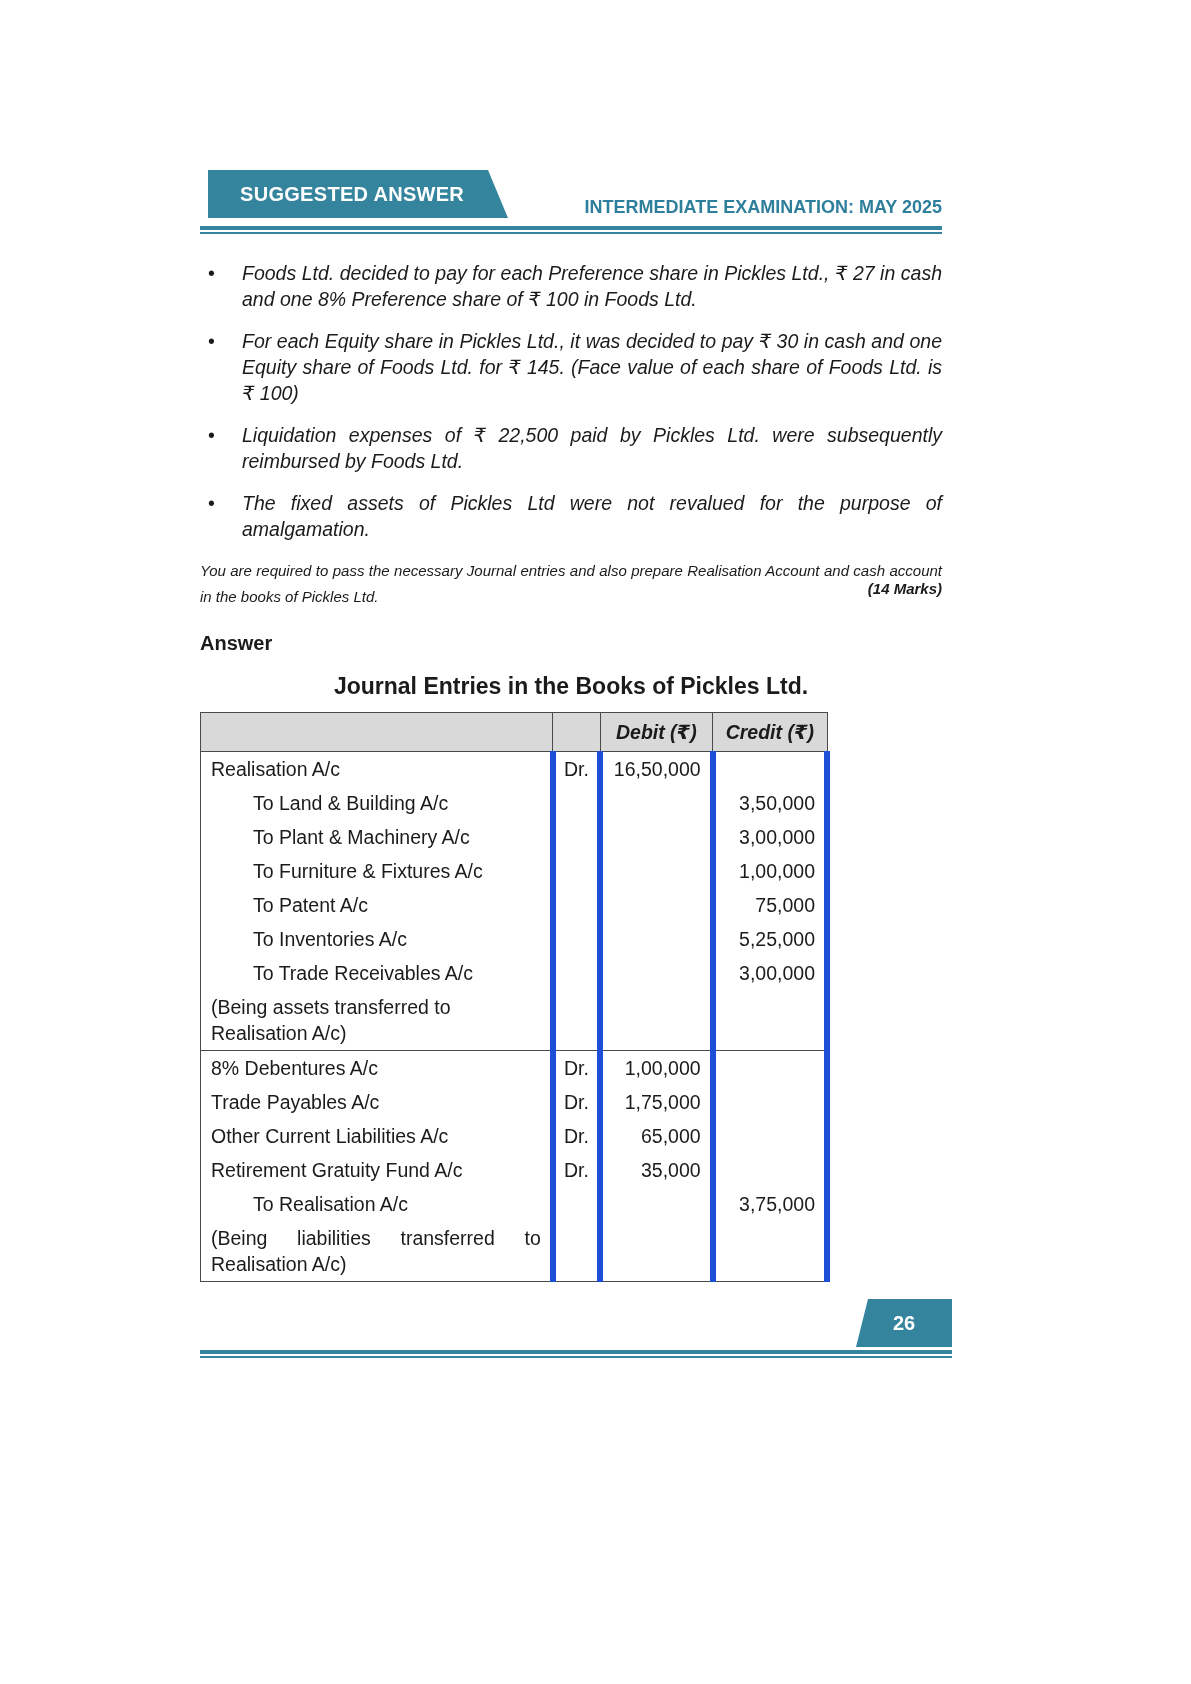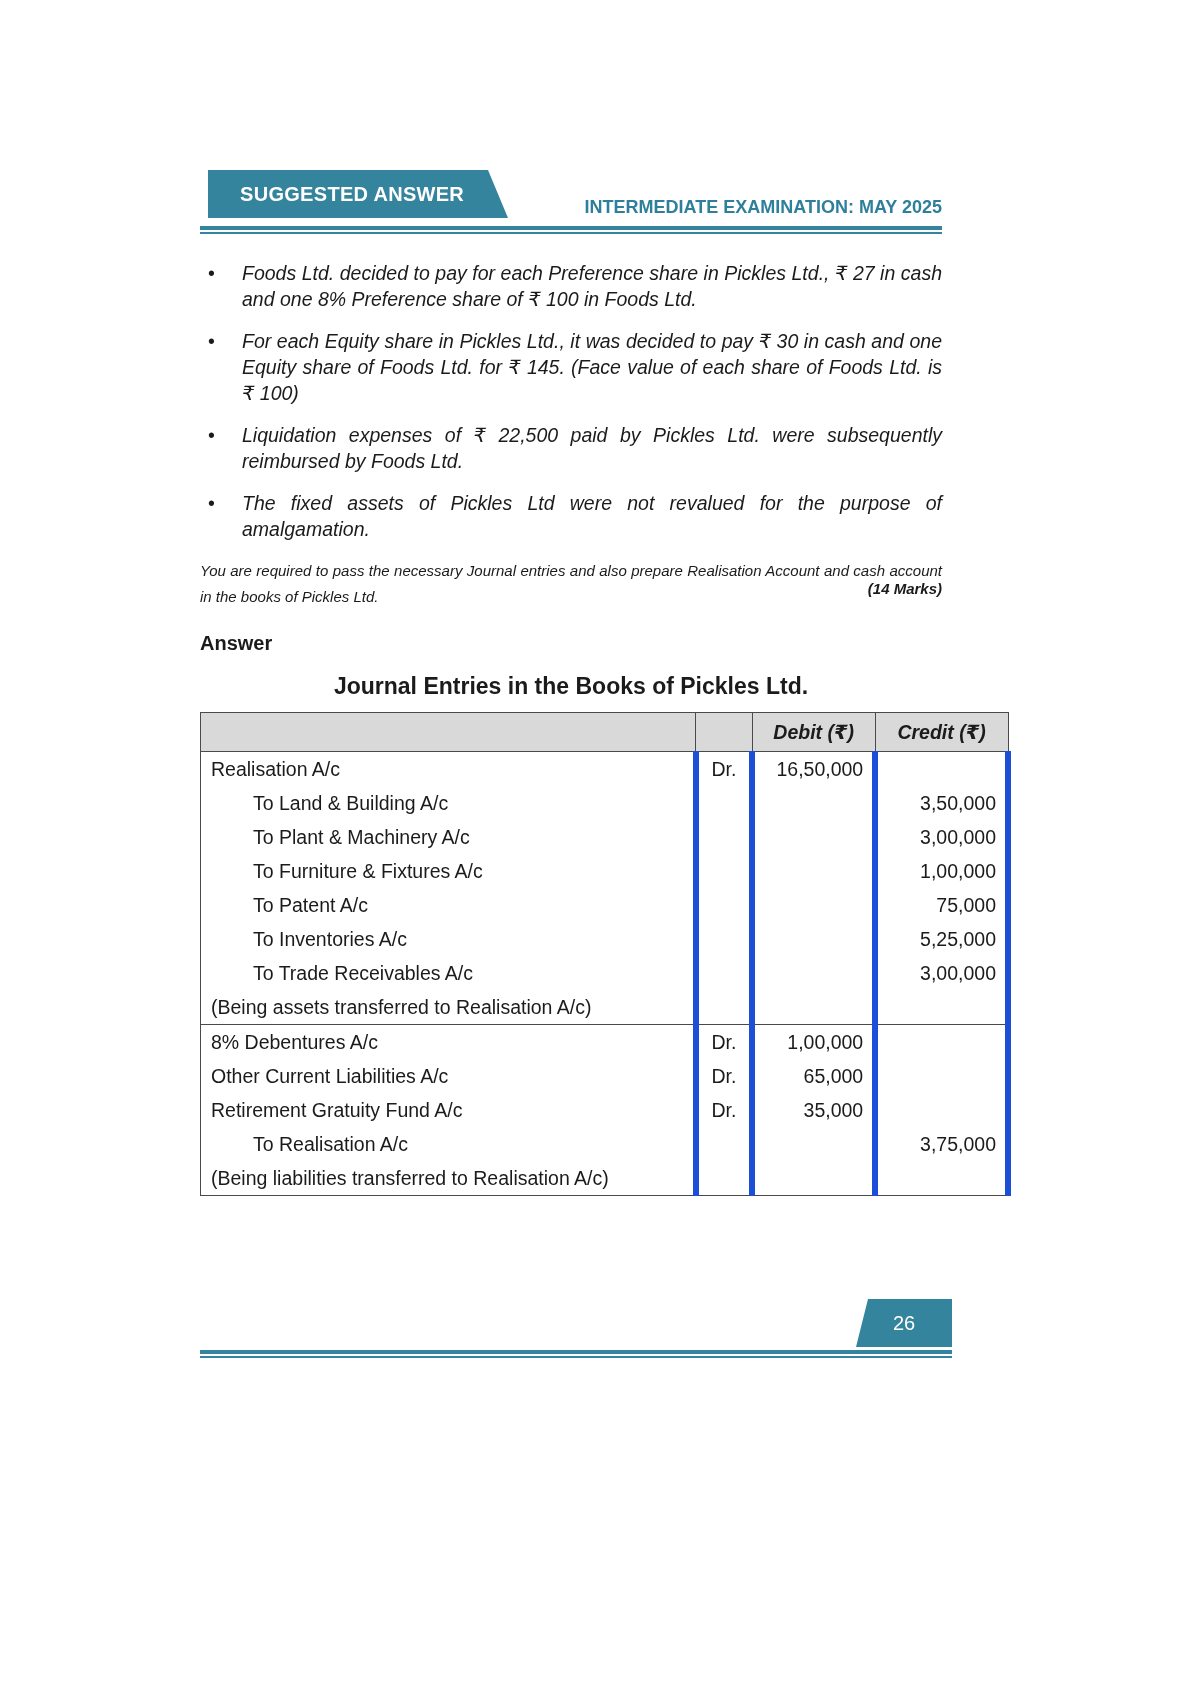--- a/index.html
+++ b/index.html
@@ -61,21 +61,21 @@
     position:absolute; right:0; bottom:8px;
     font-weight:bold;
   }
 
   .answer-label { margin-top:22px; font-weight:bold; font-size:20px; }
   .table-title  { margin-top:18px; font-weight:bold; font-size:23px; text-align:center; }
 
   
   table.journal {
     margin-top:12px;
-    width:811px;
+    width:630px;
     border-collapse:collapse;
     border:1.5px solid #4a4a4a;
     font-size:19.5px; line-height:26px;
   }
   table.journal col.c1 { width:455px; }
   table.journal col.c2 { width:52px; }
   table.journal col.c3 { width:113px; }
   table.journal col.c4 { width:122px; }
   table.journal thead th {
     background:#d9d9d9;
@@ -94,21 +94,21 @@
   table.journal td.amt { text-align:right; }
   table.journal td.drc { text-align:center; padding-left:4px; padding-right:4px; }
   table.journal tr.section-start td { border-top:1px solid #4a4a4a; }
   table.journal td.justify { text-align:justify; }
 
   
   .footer-box {
     position:absolute; left:856px; top:1299px;
     width:96px; height:48px;
     background:#35849e; color:#ffffff;
-    font-weight:normal; font-size:20px;
+    font-weight:bold; font-size:20px;
     display:flex; align-items:center; justify-content:center;
     clip-path:polygon(12px 0, 100% 0, 100% 100%, 0 100%);
   }
   .footer-rules { position:absolute; left:200px; top:1350px; width:752px; }
   .footer-rules .rule-thick { height:4px; background:#35849e; }
   .footer-rules .rule-thin  { height:2px; background:#35849e; margin-top:2px; }
 </style>
 </head>
 <body>
 
@@ -206,20 +206,26 @@
           <td class="amt"></td>
           <td class="amt"></td>
         </tr>
         <tr class="section-start">
           <td class="part">8% Debentures A/c</td>
           <td class="drc">Dr.</td>
           <td class="amt">1,00,000</td>
           <td class="amt"></td>
         </tr>
         <tr>
+          <td class="part">Trade Payables A/c</td>
+          <td class="drc">Dr.</td>
+          <td class="amt">1,75,000</td>
+          <td class="amt"></td>
+        </tr>
+        <tr>
           <td class="part">Other Current Liabilities A/c</td>
           <td class="drc">Dr.</td>
           <td class="amt">65,000</td>
           <td class="amt"></td>
         </tr>
         <tr>
           <td class="part">Retirement Gratuity Fund A/c</td>
           <td class="drc">Dr.</td>
           <td class="amt">35,000</td>
           <td class="amt"></td>

